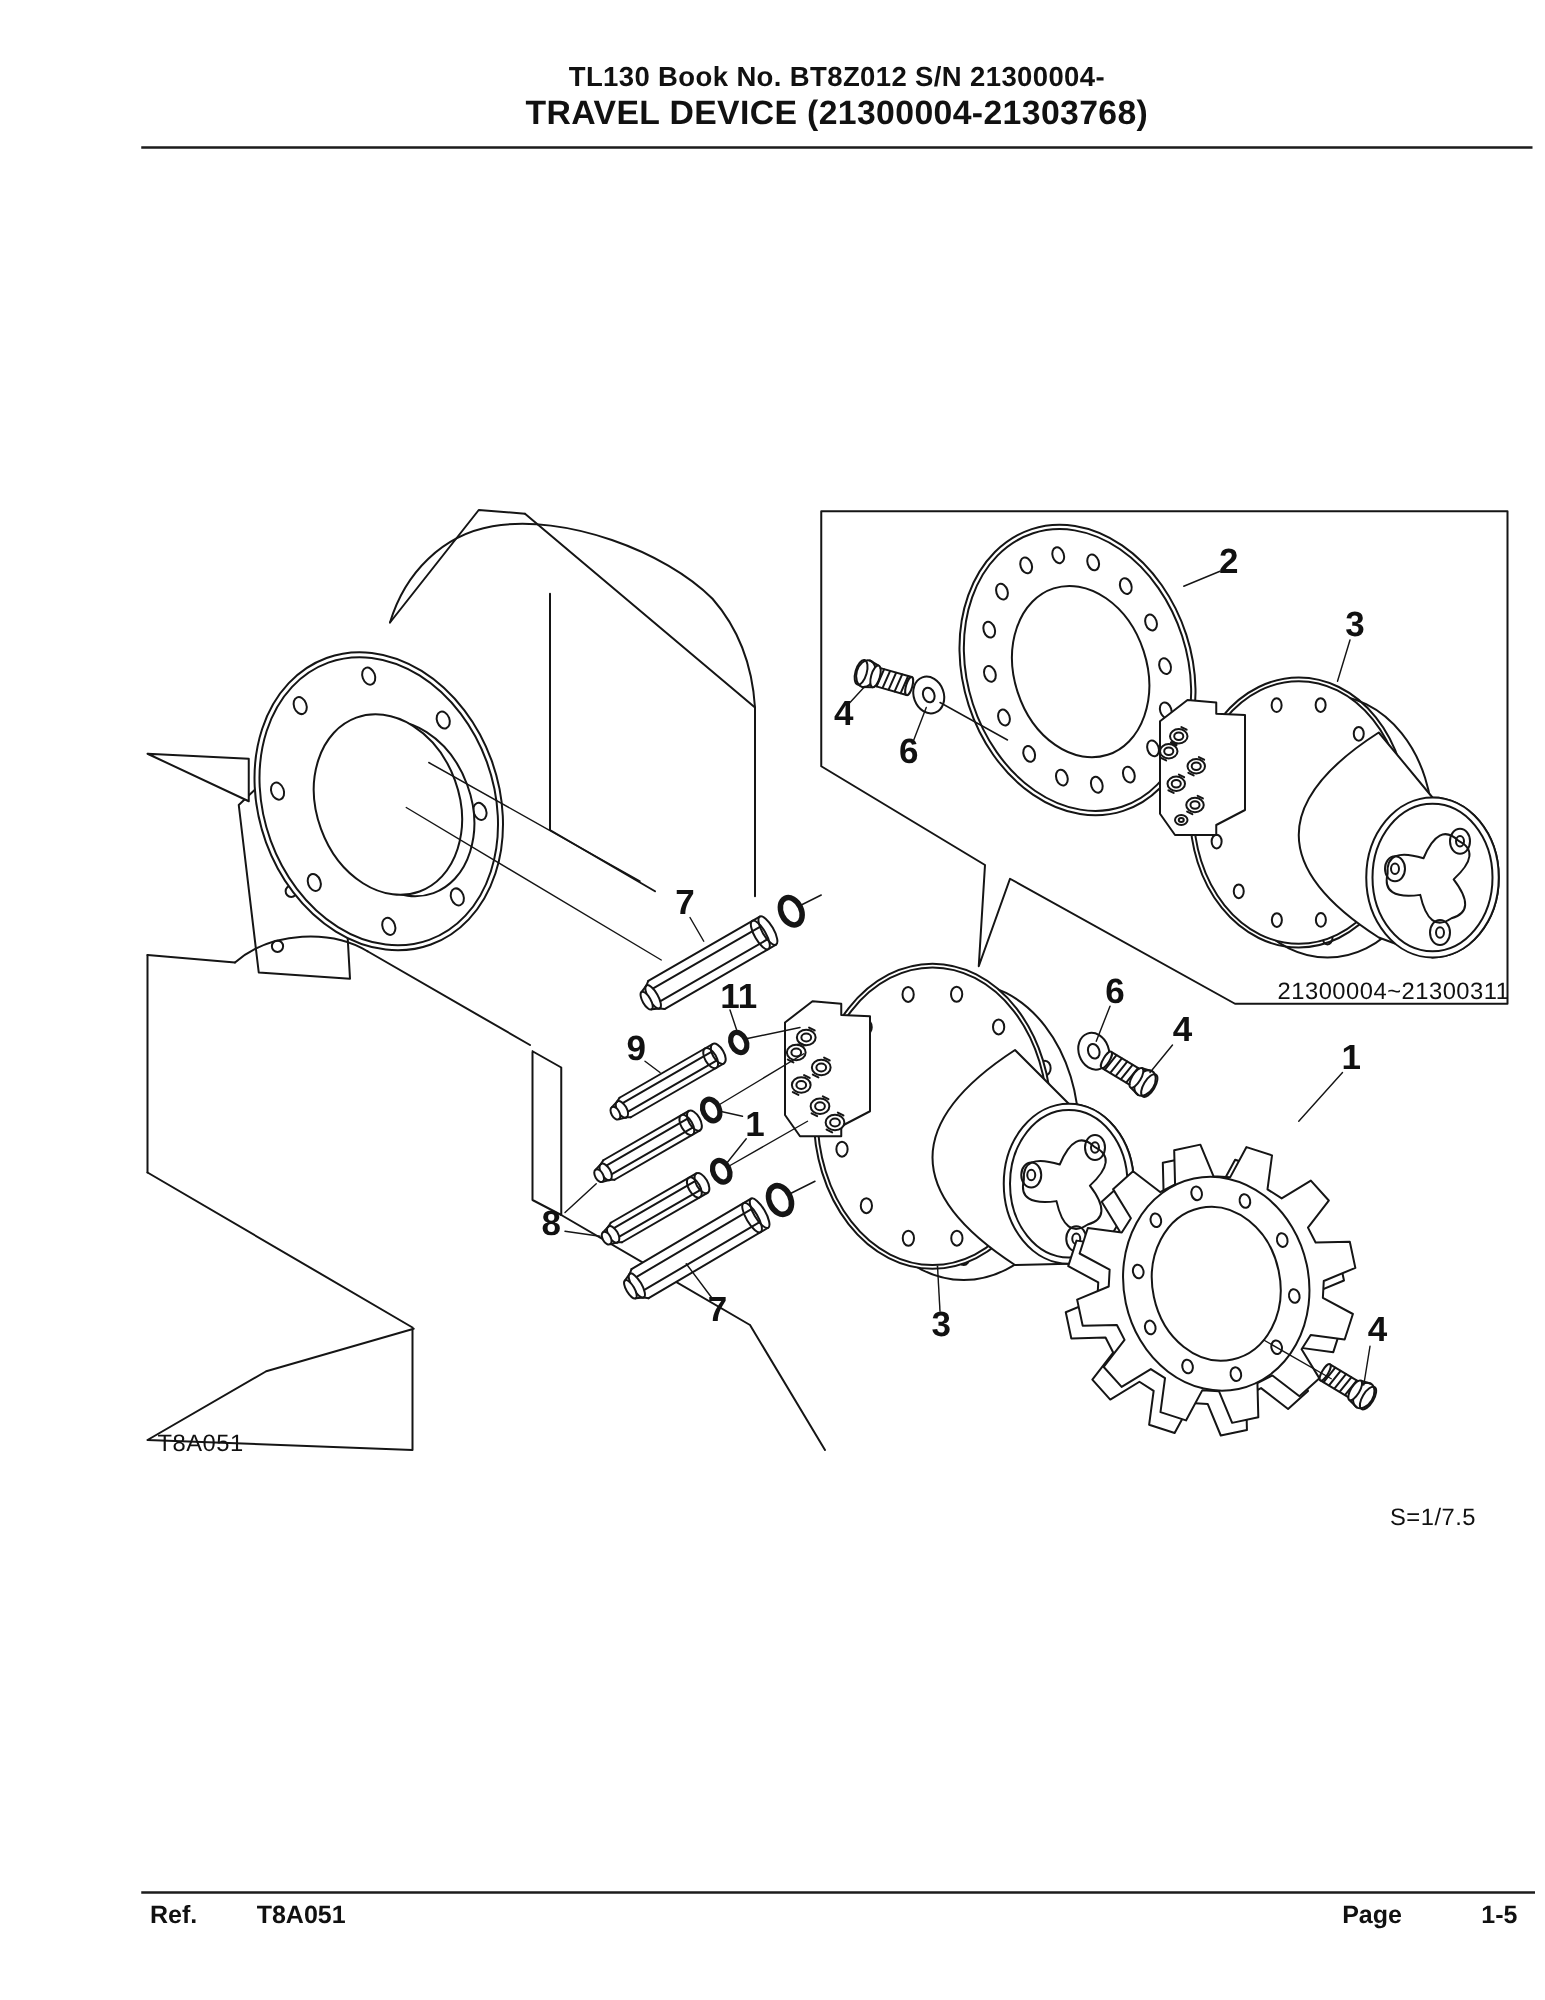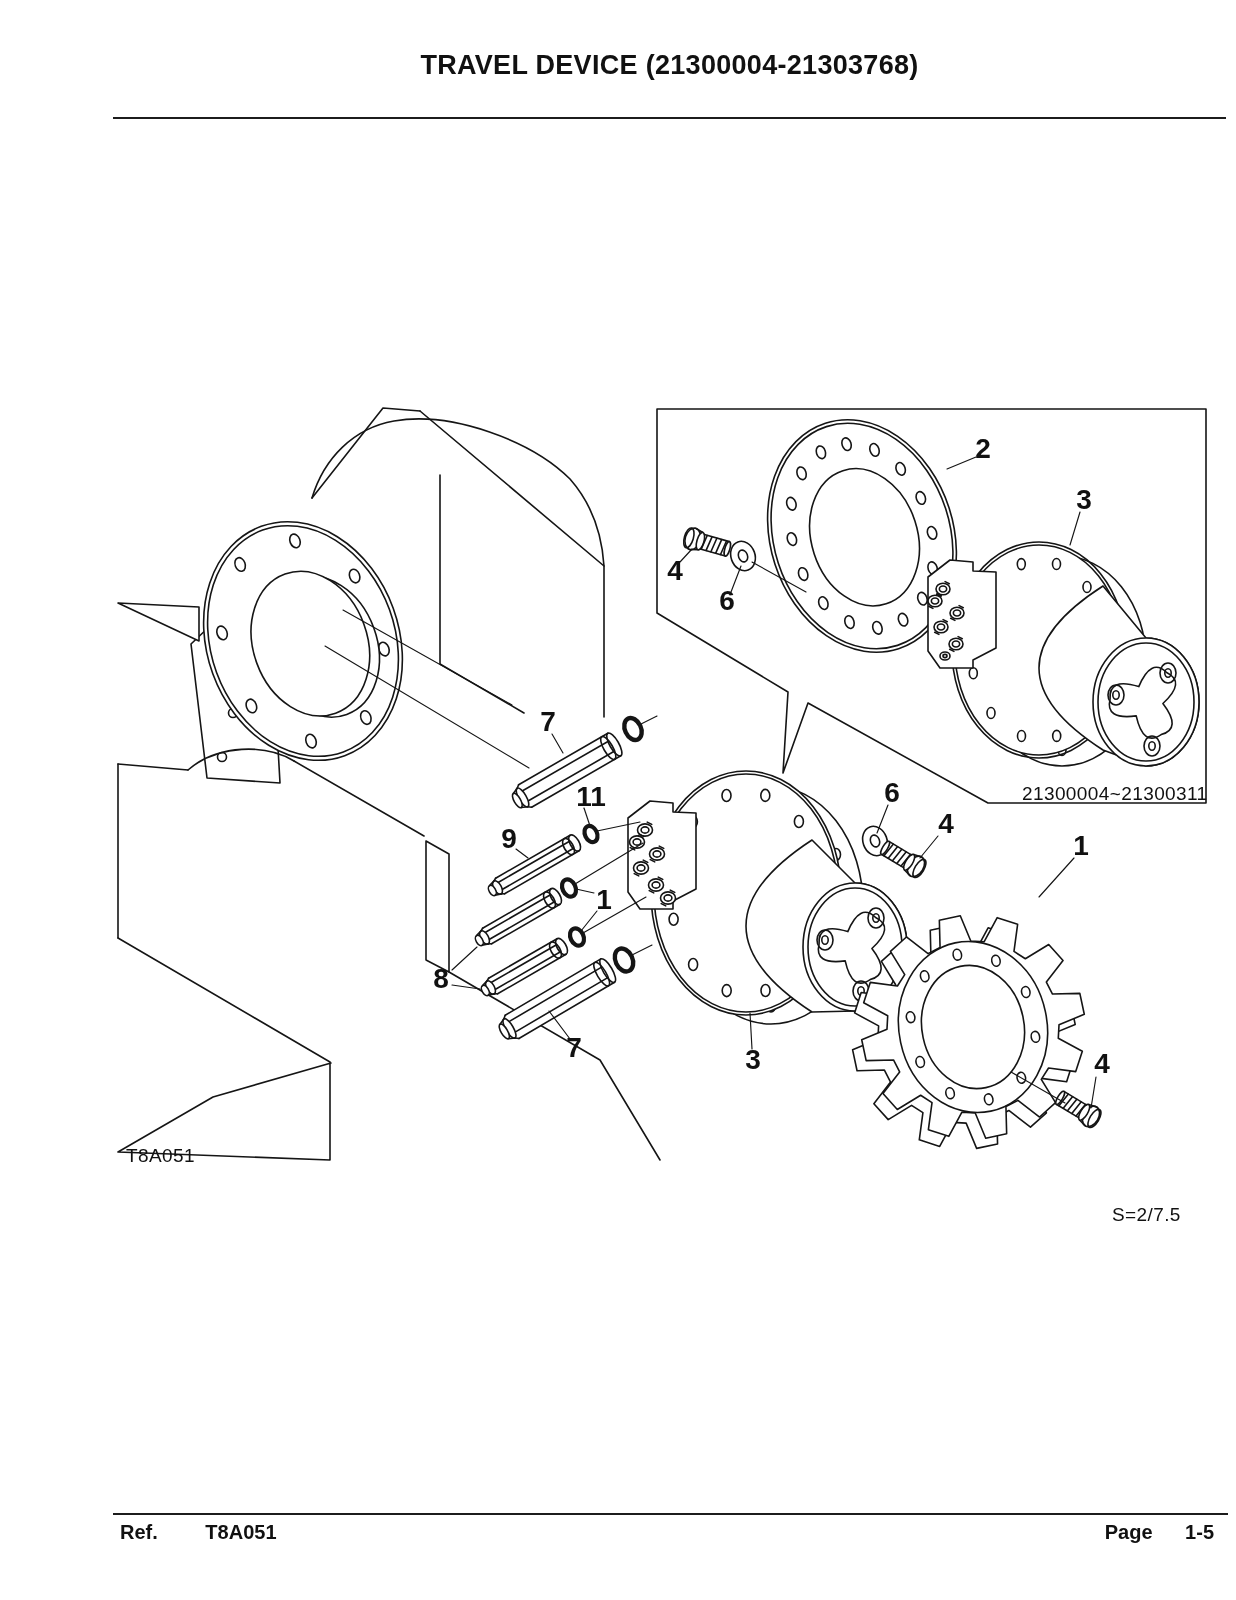--- a/index.html
+++ b/index.html
@@ -12,33 +12,34 @@
   .hdr{position:absolute;left:113px;top:50px;width:1113px;text-align:center;line-height:1.12;}
   .hdr .l1{font-size:22px;font-weight:bold;letter-spacing:0.3px;}
   .hdr .l2{font-size:27px;font-weight:bold;letter-spacing:0.3px;}
   .hrule{position:absolute;left:113px;top:117px;width:1113px;height:0;border-top:2px solid #1c1c1c;}
   
   .frule{position:absolute;left:113px;top:1513px;width:1115px;height:0;border-top:2px solid #1c1c1c;}
   .ftr{position:absolute;left:113px;top:1521px;width:1115px;display:flex;justify-content:space-between;
        font-size:20px;font-weight:bold;}
   .ftr .grp span{display:inline-block;}
   .ftr .gapL{margin-left:42px;}
-  .ftr .gapR{margin-left:27px;margin-right:14px;}
+  .ftr .gapR{margin-left:58px;margin-right:14px;}
   .ftr .lpad{margin-left:7px;}
   
   .callout{position:absolute;transform:translate(-50%,-50%);font-size:28px;font-weight:bold;line-height:1;}
   .smalltxt{position:absolute;font-size:19px;font-weight:normal;letter-spacing:0.4px;white-space:nowrap;}
   svg{position:absolute;left:0;top:0;}
 </style>
 </head>
 <body>
 
 <div class="page">
 
   <div class="hdr">
+    <div class="l1">TL130  Book No. BT8Z012 S/N 21300004-</div>
     <div class="l2">TRAVEL DEVICE (21300004-21303768)</div>
   </div>
   <div class="hrule"></div>
 
   <svg id="dsvg" width="1236" height="1600" viewBox="0 0 1236 1600">
     <g stroke="#151515" stroke-width="1.6" fill="none" stroke-linejoin="round" stroke-linecap="round">
 
       <g>
         <path d="M 312,498 C 324,458 354,428 394,421 C 452,411 532,441 570,479 C 591,503 602,534 604,566 L 604,717"></path>
         <path d="M 312,498 L 383,408 L 420,411"></path>
@@ -477,21 +478,21 @@
   <span class="callout" style="left:441px;top:979px">8</span>
   <span class="callout" style="left:574px;top:1048px">7</span>
   <span class="callout" style="left:753px;top:1060px">3</span>
   <span class="callout" style="left:892px;top:793px">6</span>
   <span class="callout" style="left:946px;top:824px">4</span>
   <span class="callout" style="left:1081px;top:846px">1</span>
   <span class="callout" style="left:1102px;top:1064px">4</span>
 
   <span class="smalltxt" style="left:1022px;top:783px">21300004~21300311</span>
   <span class="smalltxt" style="left:126px;top:1145px">T8A051</span>
-  <span class="smalltxt" style="left:1112px;top:1204px">S=2/7.5</span>
+  <span class="smalltxt" style="left:1112px;top:1204px">S=1/7.5</span>
 
   <div class="frule"></div>
   <div class="ftr">
     <div class="grp">
       <span class="lpad">Ref.</span>
       <span class="gapL">T8A051</span>
     </div>
     <div class="grp">
       <span>Page</span>
       <span class="gapR">1-5</span>

